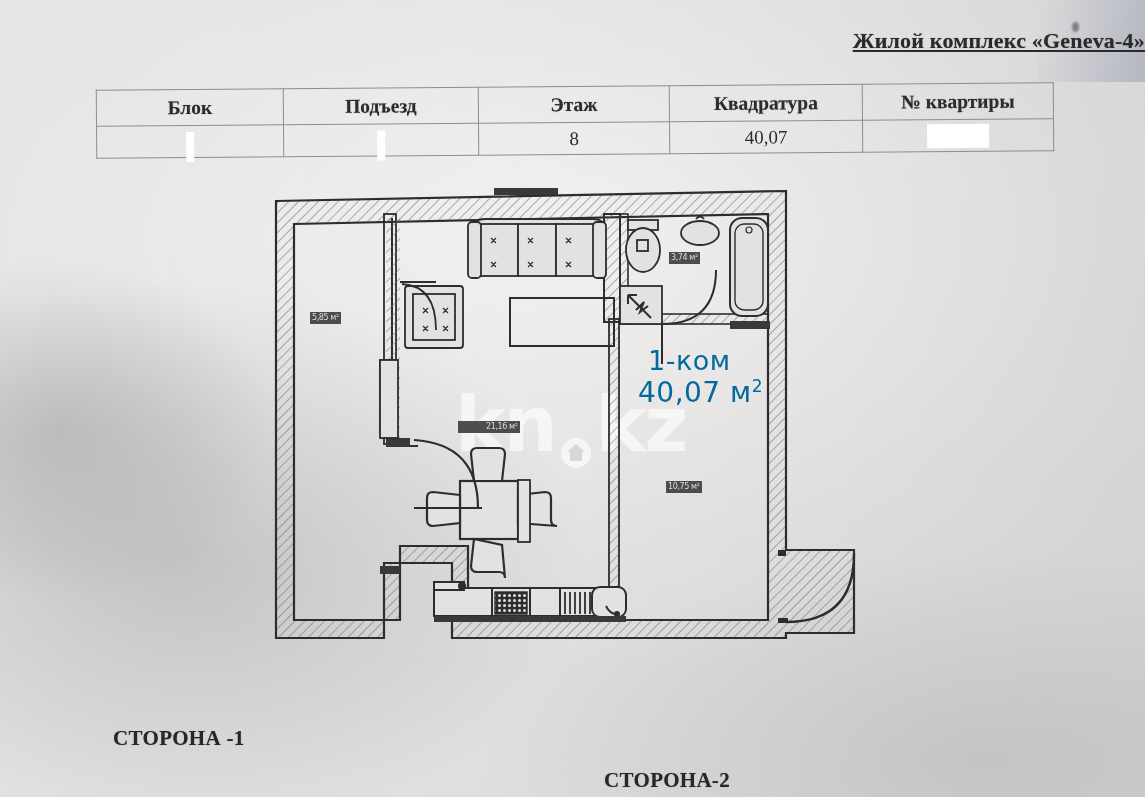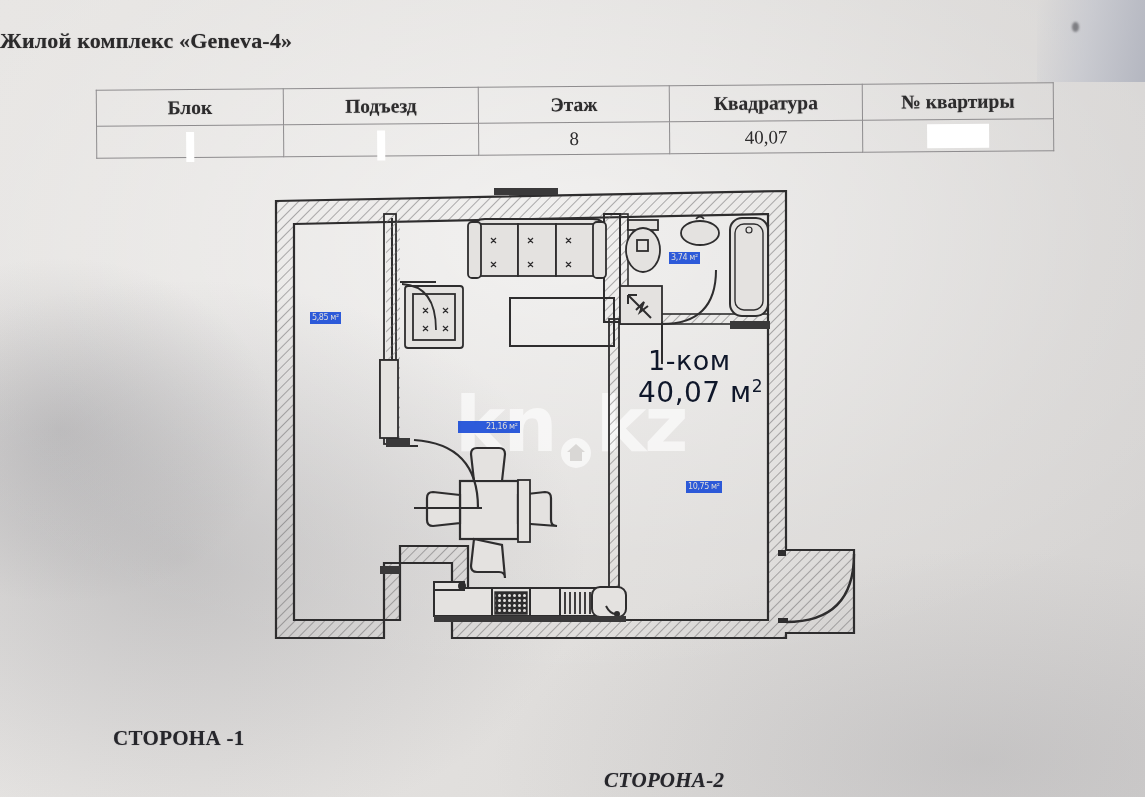--- a/index.html
+++ b/index.html
@@ -40,26 +40,27 @@
     border-radius: 50%;
     background: rgba(60,60,66,0.55);
     filter: blur(1.2px);
   }
 
   
   #title {
     position: absolute;
     left: 0; right: 0;
     top: 28px;
-    text-align: left;
+    text-align: right;
     font-size: 22px;
     font-weight: bold;
     color: #2b2a2b;
     letter-spacing: 0.2px;
     text-shadow: 0 0 1.1px rgba(80,78,80,0.55);
+    text-decoration: underline;
   }
 
   
   #info-table {
     position: absolute;
     left: 96px;
     top: 86px;
     width: 952px;
     border-collapse: collapse;
     table-layout: fixed;
@@ -121,56 +122,56 @@
     position: absolute;
     left: 262px;
     top: 178px;
     width: 620px;
     height: 490px;
   }
   #plan-svg { display: block; }
 
   .room-tag {
     position: absolute;
-    background: #1d4ed8;
+    background: #404040;
     color: #dedcda;
     font-family: "DejaVu Sans", sans-serif;
     font-size: 8px;
     letter-spacing: -0.4px;
     line-height: 12px;
     height: 12px;
     padding: 0 2px;
     white-space: nowrap;
     overflow: hidden;
     filter: blur(0.45px);
     opacity: 0.92;
   }
 
   #room-type, #room-area {
     position: absolute;
     font-family: "DejaVu Sans", sans-serif;
-    color: #0f172a;
+    color: #0369a1;
     font-weight: normal;
     white-space: nowrap;
   }
   #room-type { left: 648px; top: 345px; font-size: 27px; letter-spacing: 0.5px; }
   #room-area { left: 638px; top: 376px; font-size: 28px; letter-spacing: 0.5px; }
   #room-area sup { font-size: 17px; }
 
   
   .side-label {
     position: absolute;
     font-size: 21px;
     font-weight: bold;
     color: #26262b;
     letter-spacing: 0.3px;
     text-shadow: 0 0 1px rgba(70,70,78,0.5);
   }
   #side-1 { left: 113px; top: 726px; }
-  #side-2 { left: 604px; top: 768px; font-style: italic; }
+  #side-2 { left: 604px; top: 768px; }
 </style>
 </head>
 <body>
 
 <div id="page">
   <div id="page-edge"></div>
   <div id="edge-speck"></div>
 </div>
 
 <div id="title">Жилой комплекс «Geneva-4»</div>
@@ -388,20 +389,20 @@
 
   <g fill="#3a393a">
     <rect x="232" y="10" width="64" height="7"></rect>
     <rect x="118" y="388" width="20" height="8"></rect>
   </g>
 </svg>
 
   <div class="room-tag" style="left:48px; top:134px;">5,85 м²</div>
   <div class="room-tag" style="left:407px; top:74px;">3,74 м²</div>
   <div class="room-tag" style="left:196px; top:243px;padding-left:28px;">21,16 м²</div>
-  <div class="room-tag" style="left:404px; top:303px;margin-left:20px;">10,75 м²</div>
+  <div class="room-tag" style="left:404px; top:303px;">10,75 м²</div>
 </div>
 
 <div id="room-type">1-ком</div>
 <div id="room-area"><span>40,07 м</span><sup>2</sup></div>
 
 <div class="side-label" id="side-1">СТОРОНА -1</div>
 <div class="side-label" id="side-2">СТОРОНА-2</div>
 
 </body></html>

